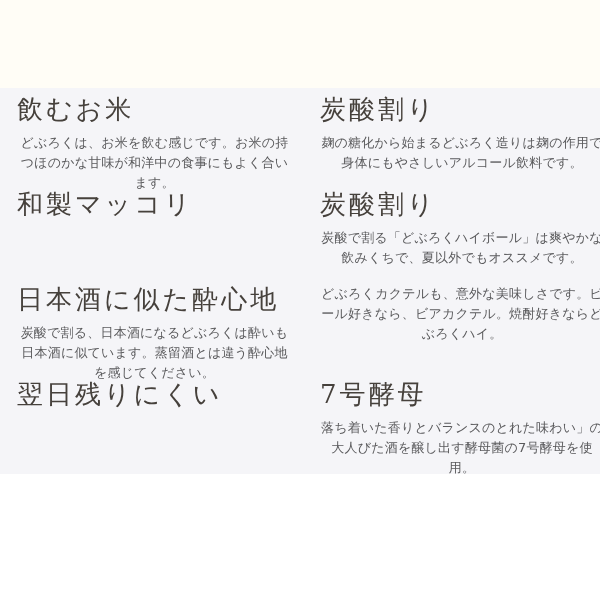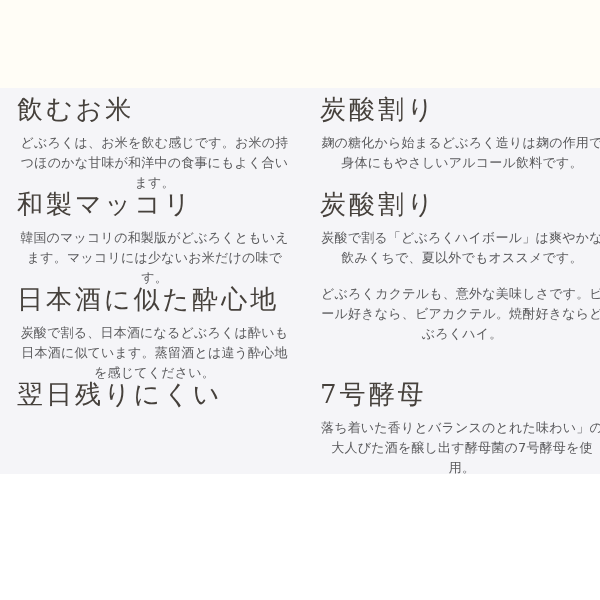--- a/index.html
+++ b/index.html
@@ -64,21 +64,20 @@
     <p>どぶろくは、お米を飲む感じです。お米の持つほのかな甘味が和洋中の食事にもよく合います。</p>
   </div>
 
   <div class="section">
     <h2>炭酸割り</h2>
     <p>麹の糖化から始まるどぶろく造りは麹の作用で身体にもやさしいアルコール飲料です。</p>
   </div>
 
   <div class="section">
     <h2>和製マッコリ</h2>
-    <p>韓国のマッコリの和製版がどぶろくともいえます。マッコリには少ないお米だけの味です。</p>
   </div>
 
   <div class="section">
     <h2>炭酸割り</h2>
     <p>炭酸で割る「どぶろくハイボール」は爽やかな飲みくちで、夏以外でもオススメです。</p>
   </div>
 
   <div class="section">
     <h2>日本酒に似た酔心地</h2>
     <p>炭酸で割る、日本酒になるどぶろくは酔いも日本酒に似ています。蒸留酒とは違う酔心地を感じてください。</p>

